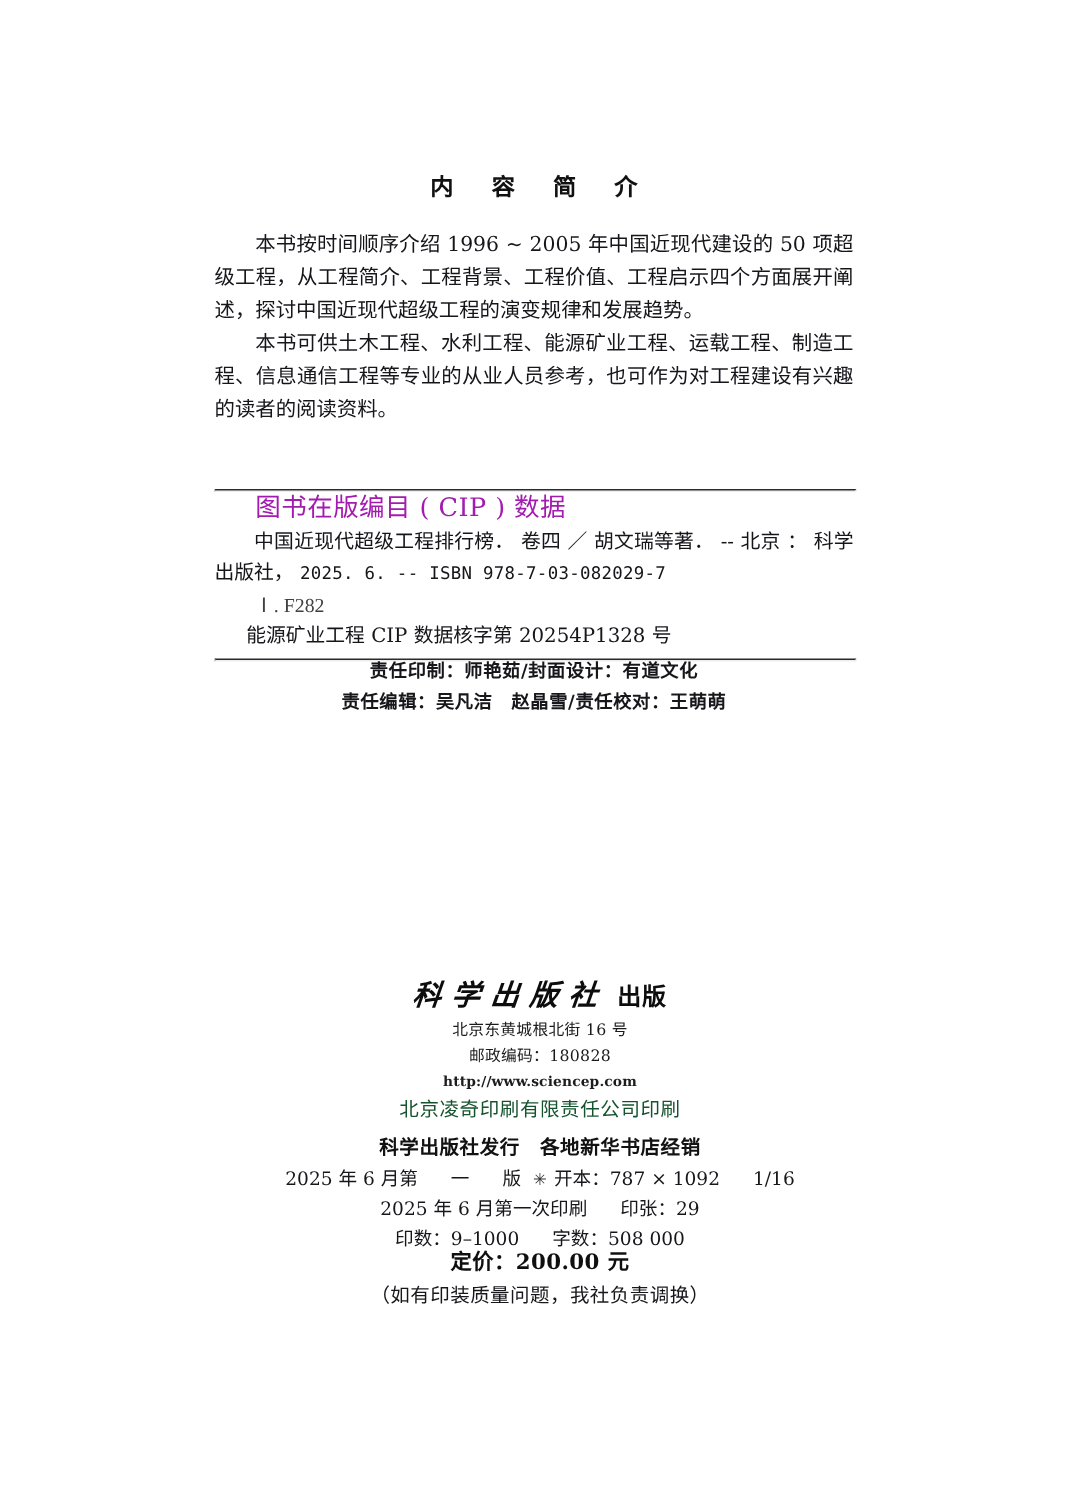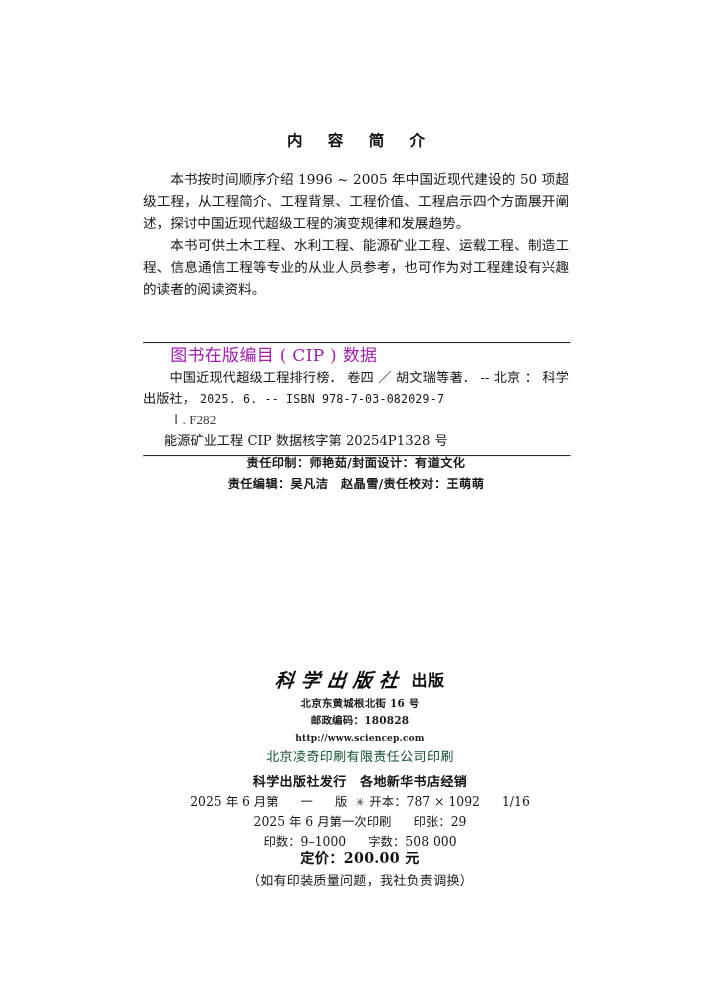--- a/index.html
+++ b/index.html
@@ -10,21 +10,21 @@
   }
   body {
     font-family: "DejaVu Serif", "Liberation Serif", serif;
     color: #1a1a1a;
     -webkit-font-smoothing: antialiased;
   }
   .page {
     position: relative;
     width: 720px;
     height: 920px;
-    margin: 16px auto;
+    margin: 0 auto;
     background: #ffffff;
     overflow: hidden;
     border-radius: 26px;
   }
 
   
   .abstract-block {
     position: absolute;
     left: 143px;
     top: 112px;
@@ -151,21 +151,21 @@
     font-weight: bold;
     font-size: 16px;
     color: #0d0d0d;
     vertical-align: middle;
     margin-left: 6px;
     letter-spacing: 0.5px;
   }
   .pub-addr,
   .pub-zip {
     font-family: "DejaVu Serif", "Liberation Serif", serif;
-    font-weight: bold;
+    font-weight: normal;
     font-size: 10.5px;
     line-height: 1.62;
     letter-spacing: 0.2px;
     color: #1a1a1a;
   }
   .pub-url {
     font-family: "DejaVu Serif", "Liberation Serif", serif;
     font-weight: bold;
     font-size: 9.2px;
     line-height: 1.9;

